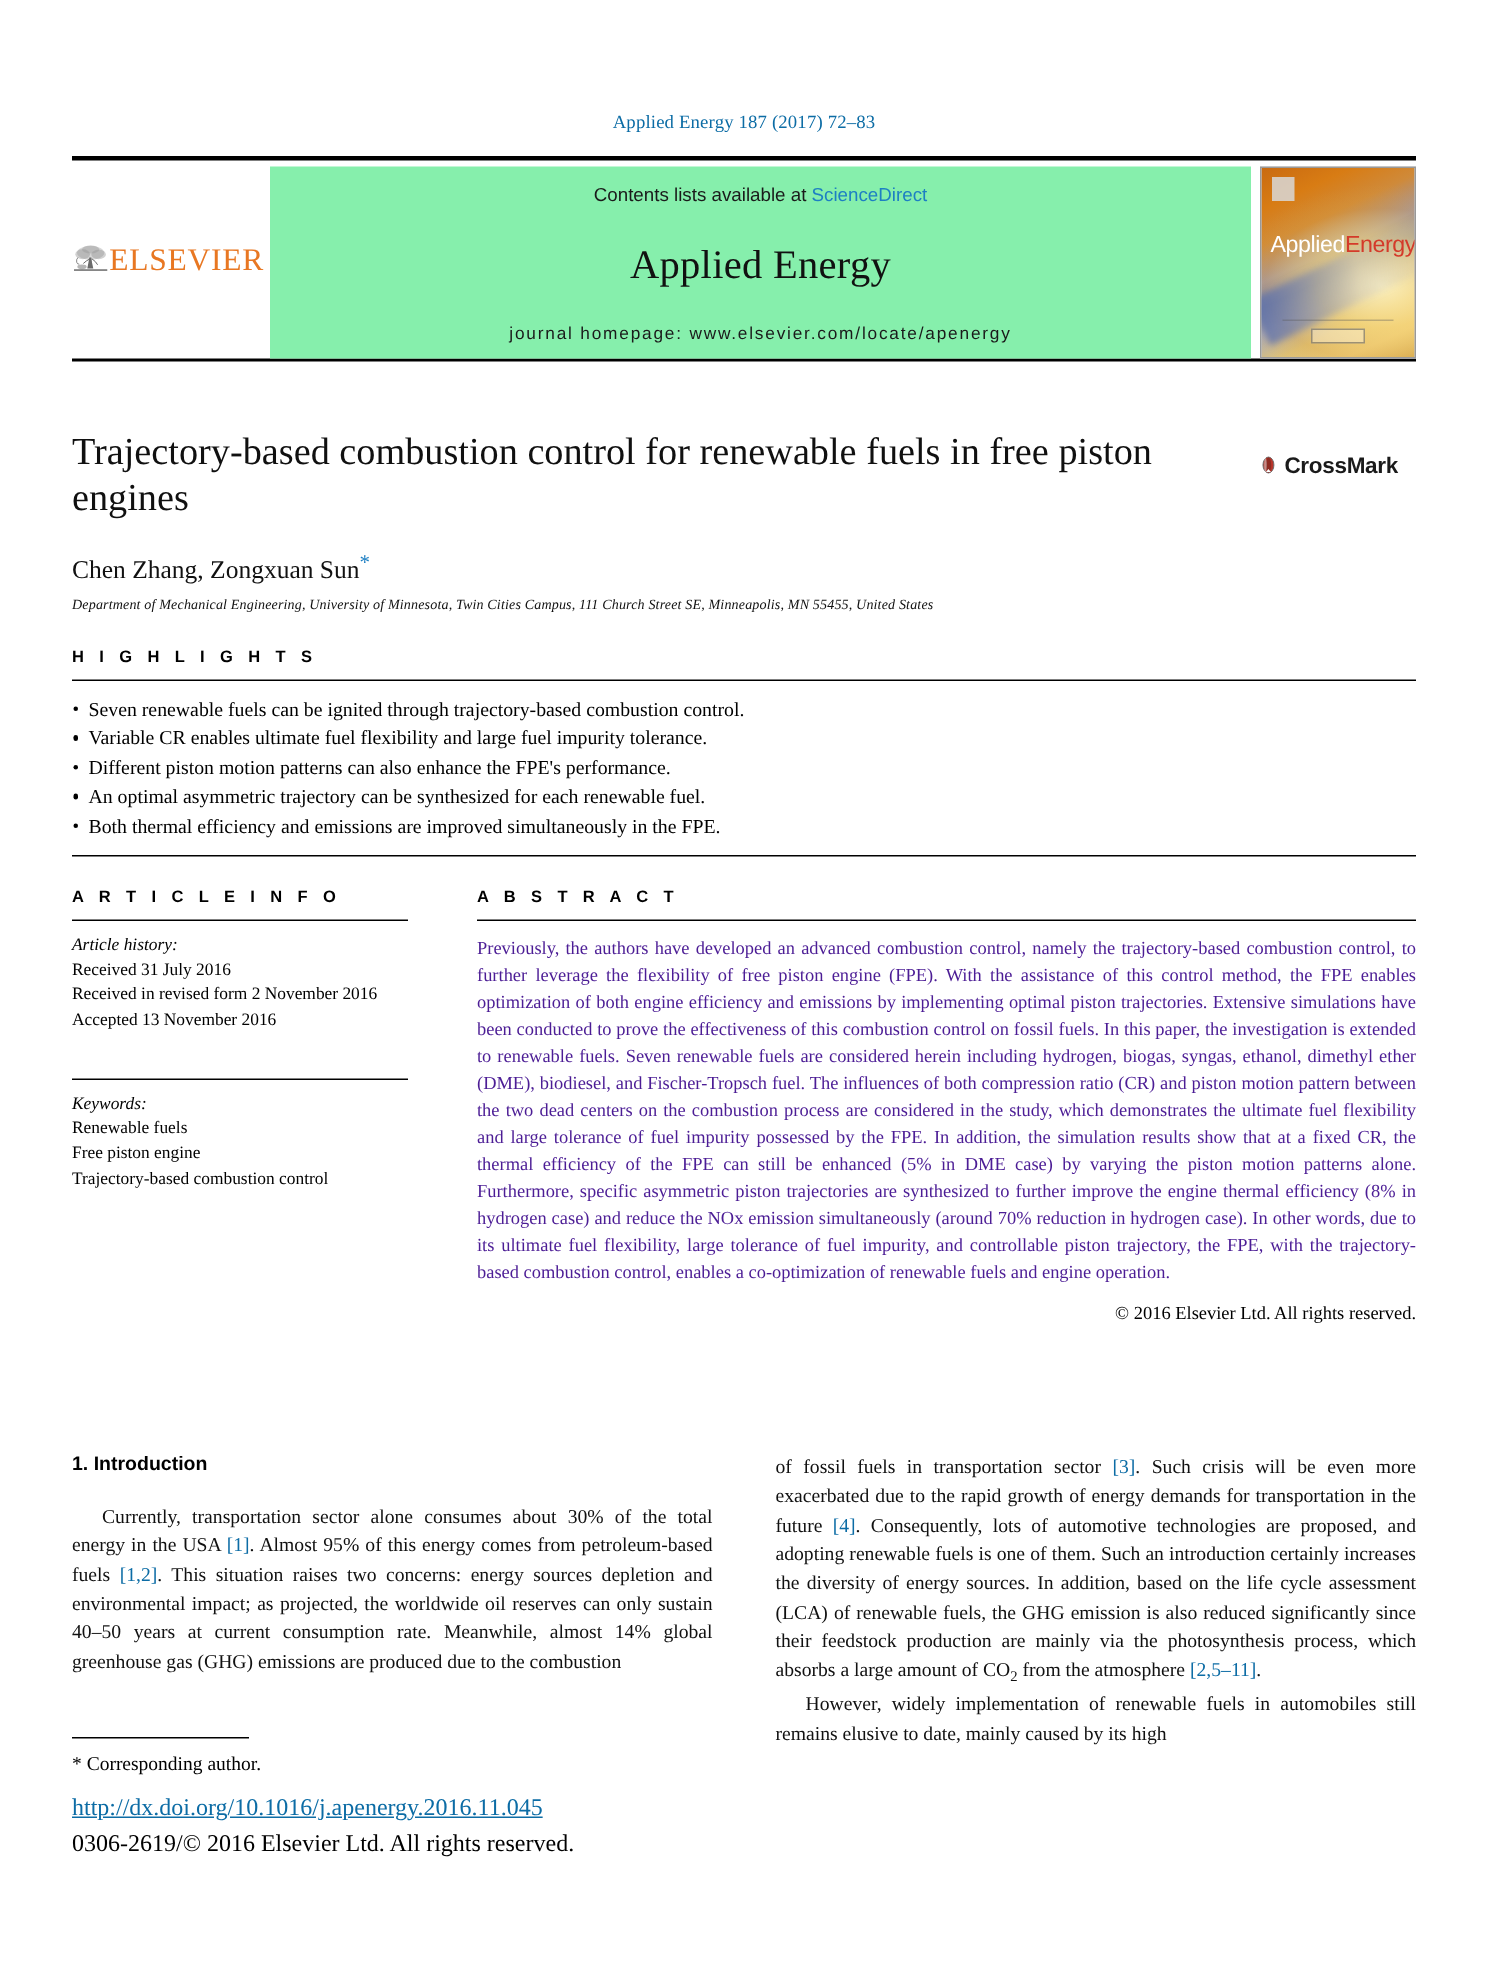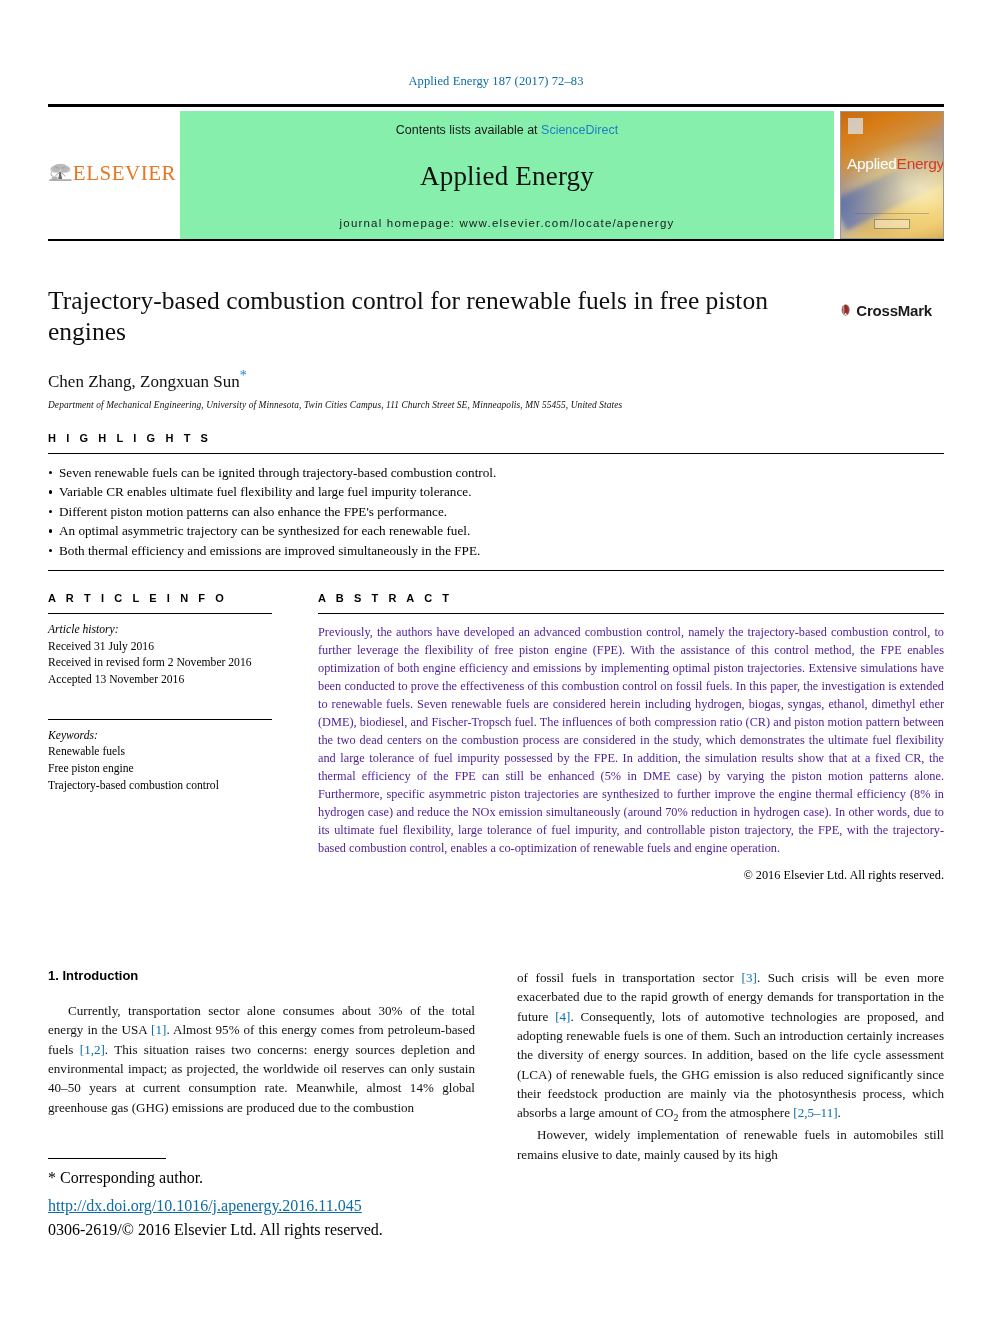--- a/index.html
+++ b/index.html
@@ -339,21 +339,21 @@
     left: 48px;
     top: 1158px;
     width: 427px;
   }
   .fn-rule {
     width: 118px;
     border-top: 1px solid #000;
     margin-bottom: 7px;
   }
   .fn-line {
-    font-size: 16px;
+    font-size: 13px;
     line-height: 1.5;
     padding-left: 12px;
     text-indent: -12px;
   }
   .fn-line .ital { font-style: italic; }
   .link { color: #0c6ca5; }
   .doiblock {
     position: absolute;
     left: 48px;
     top: 1194px;

